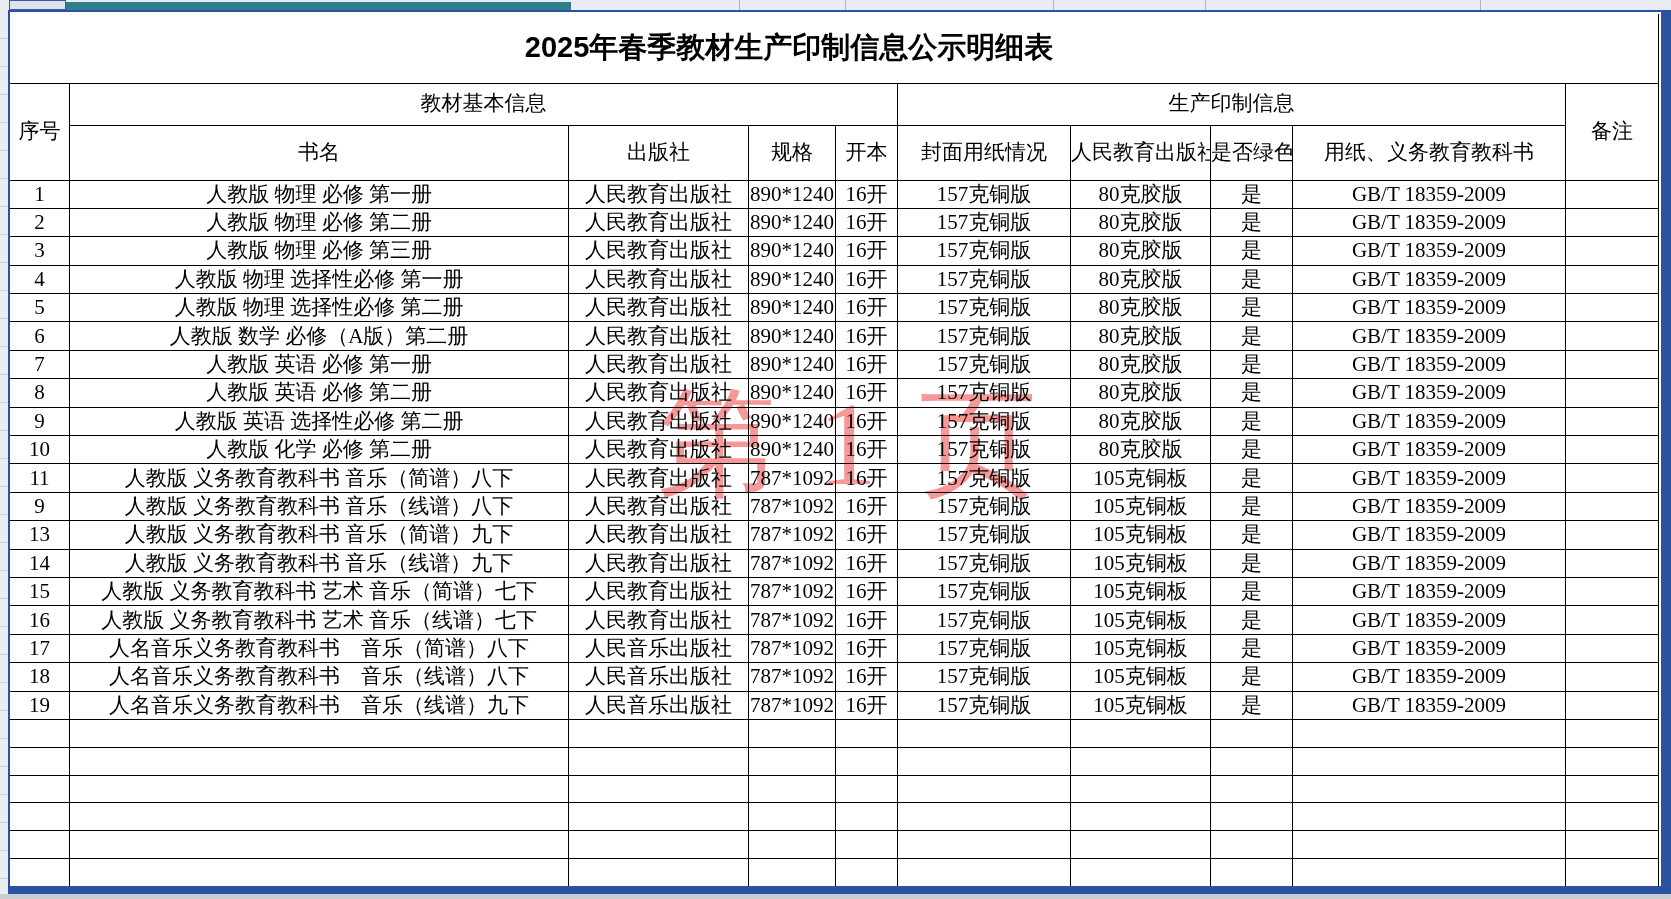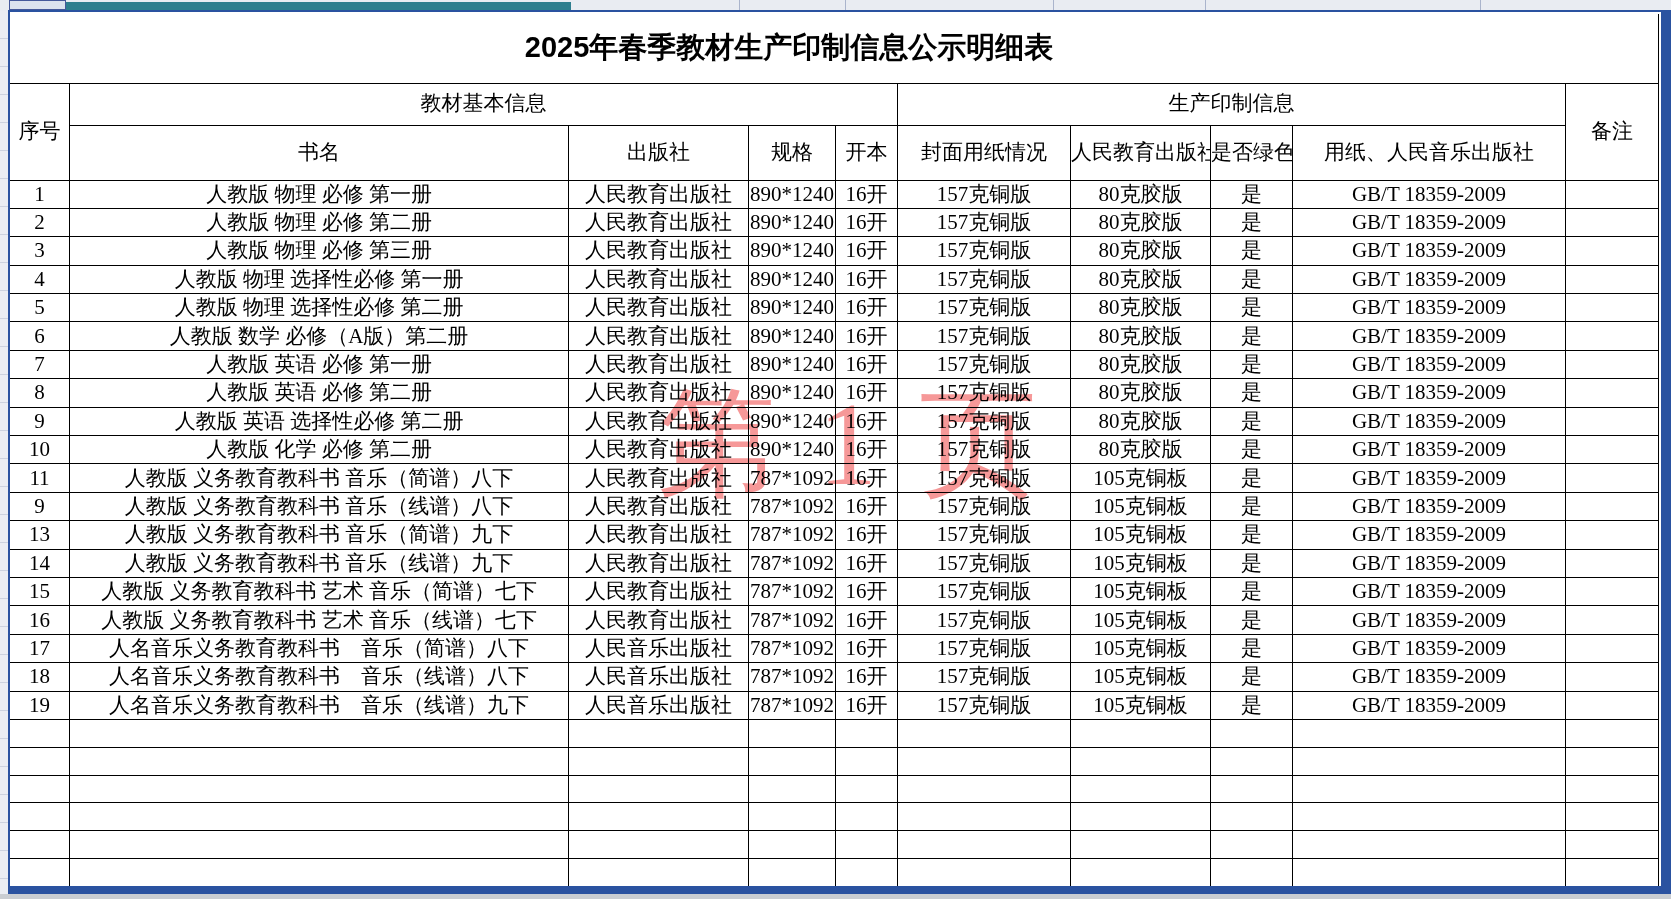--- a/index.html
+++ b/index.html
@@ -96,21 +96,21 @@
         <td rowspan="2">备注</td>
       </tr>
       <tr class="head2">
         <td>书名</td>
         <td>出版社</td>
         <td>规格</td>
         <td>开本</td>
         <td>封面用纸情况</td>
         <td>人民教育出版社</td>
         <td class="h-green">是否绿色印刷</td>
-        <td>用纸、人民音乐出版社</td>
+        <td>用纸、义务教育教科书</td>
       </tr>
 
     <tr class="data-row">
           <td class="c-no">1</td>
           <td class="c-name">人教版 物理 必修 第一册</td>
           <td class="c-publisher">人民教育出版社</td>
           <td class="c-spec">890*1240</td>
           <td class="c-format">16开</td>
           <td class="c-cover">157克铜版</td>
           <td class="c-body">80克胶版</td>

